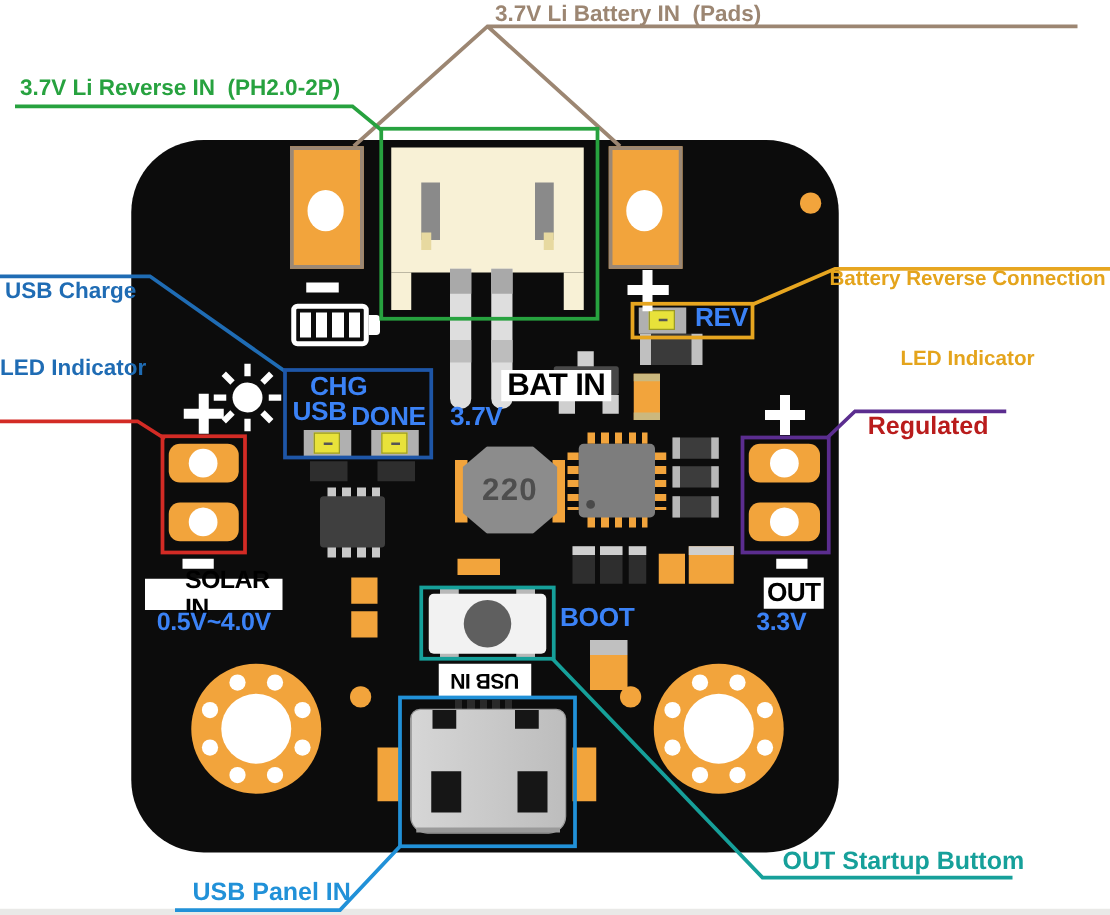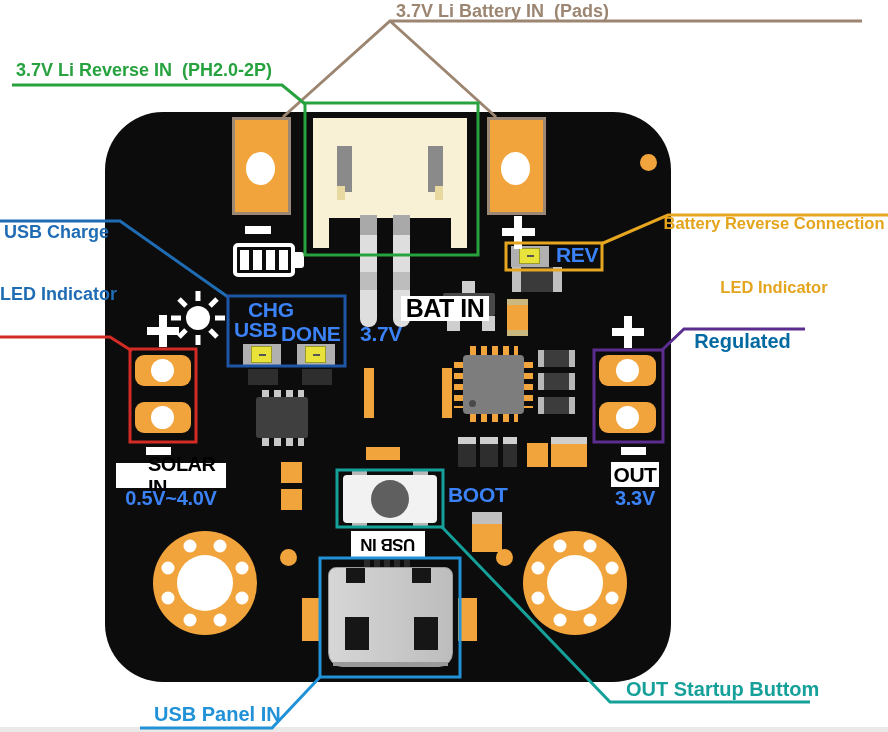--- a/index.html
+++ b/index.html
@@ -108,24 +108,25 @@
   <div class="silk" style="left:110px;top:487px;width:122px;text-align:center;font-size:20px;">0.5V~4.0V</div>
 
   <div class="comp" style="left:612px;top:328px;width:32px;height:8px;background:#fff;"></div>
   <div class="comp" style="left:624px;top:316px;width:8px;height:32px;background:#fff;"></div>
   <div class="comp orange" style="left:599px;top:355px;width:57px;height:31px;border-radius:9px;"></div>
   <div class="padc" style="left:616px;top:359px;width:23px;height:23px;z-index:2;"></div>
   <div class="comp orange" style="left:599px;top:402px;width:57px;height:31px;border-radius:9px;"></div>
   <div class="padc" style="left:616px;top:406px;width:23px;height:23px;z-index:2;"></div>
   <div class="comp" style="left:621px;top:447px;width:25px;height:8px;background:#fff;"></div>
   <div class="wlabel" style="left:611px;top:462px;width:48px;height:25px;font-size:21px;">OUT</div>
-  <div class="silk" style="left:605px;top:487px;width:60px;text-align:center;font-size:20px;">3.3V</div>
+  <div class="silk" style="left:605px;top:487px;width:60px;text-align:left;font-size:20px;">3.3V</div>
 
   <div class="comp orange" style="left:364px;top:368px;width:10px;height:50px;"></div>
   <div class="comp orange" style="left:442px;top:368px;width:10px;height:50px;"></div>
+  <div class="comp" style="left:370px;top:357px;width:76px;height:70px;background:#8c8c8c;clip-path:polygon(26% 0,74% 0,100% 24%,100% 76%,74% 100%,26% 100%,0 76%,0 24%);display:flex;align-items:center;justify-content:center;color:#4e4e4e;font-weight:bold;font-size:25px;letter-spacing:1px;">220</div>
 
   <div class="comp" style="left:470px;top:346px;width:48px;height:9px;background:repeating-linear-gradient(90deg,#f2a43c 0 6px,transparent 6px 11px);"></div>
   <div class="comp" style="left:470px;top:413px;width:48px;height:9px;background:repeating-linear-gradient(90deg,#f2a43c 0 6px,transparent 6px 11px);"></div>
   <div class="comp" style="left:454px;top:362px;width:9px;height:46px;background:repeating-linear-gradient(180deg,#f2a43c 0 6px,transparent 6px 11px);"></div>
   <div class="comp" style="left:524px;top:362px;width:9px;height:46px;background:repeating-linear-gradient(180deg,#f2a43c 0 6px,transparent 6px 11px);"></div>
   <div class="comp" style="left:463px;top:355px;width:61px;height:59px;background:#7d7d7d;border-radius:4px;">
     <div style="position:absolute;left:6px;bottom:7px;width:7px;height:7px;background:#4a4a4a;border-radius:50%;"></div>
   </div>
 
   <div class="comp" style="left:538px;top:350px;width:37px;height:17px;background:#3c3c3c;border-left:6px solid #b8b8b8;border-right:6px solid #b8b8b8;"></div>
@@ -224,20 +225,20 @@
   <div class="callout" style="left:396px;top:1px;font-size:18px;color:#9c8672;">3.7V Li Battery IN  (Pads)</div>
   <div class="callout" style="left:16px;top:60px;font-size:18px;color:#27a23f;">3.7V Li Reverse IN  (PH2.0-2P)</div>
   <div class="callout" style="left:0;top:181px;width:113px;text-align:center;font-size:18px;line-height:1.15;color:#1f6cb4;">
     <div>USB Charge</div>
     <div>LED Indicator</div>
   </div>
   <div class="callout" style="left:660px;top:170px;width:228px;text-align:center;font-size:16.5px;line-height:1.3;color:#e4a41c;">
     <div>Battery Reverse Connection</div>
     <div>LED Indicator</div>
   </div>
-  <div class="callout" style="left:670px;top:284px;width:145px;text-align:center;font-size:20px;line-height:1.15;color:#0369a1;">
+  <div class="callout" style="left:670px;top:284px;width:145px;text-align:center;font-size:20px;line-height:1.15;color:#b91c1c;">
     <div>Regulated</div>
   </div>
   <div class="callout" style="left:626px;top:678px;font-size:20px;color:#16a09a;">OUT Startup Buttom</div>
   <div class="callout" style="left:154px;top:703px;font-size:20px;color:#2191d8;">USB Panel IN</div>
 
   <div class="abs" style="left:0;top:727px;width:888px;height:5px;background:#e9e9e7;z-index:1;"></div>
 </div>
 
 </body></html>

